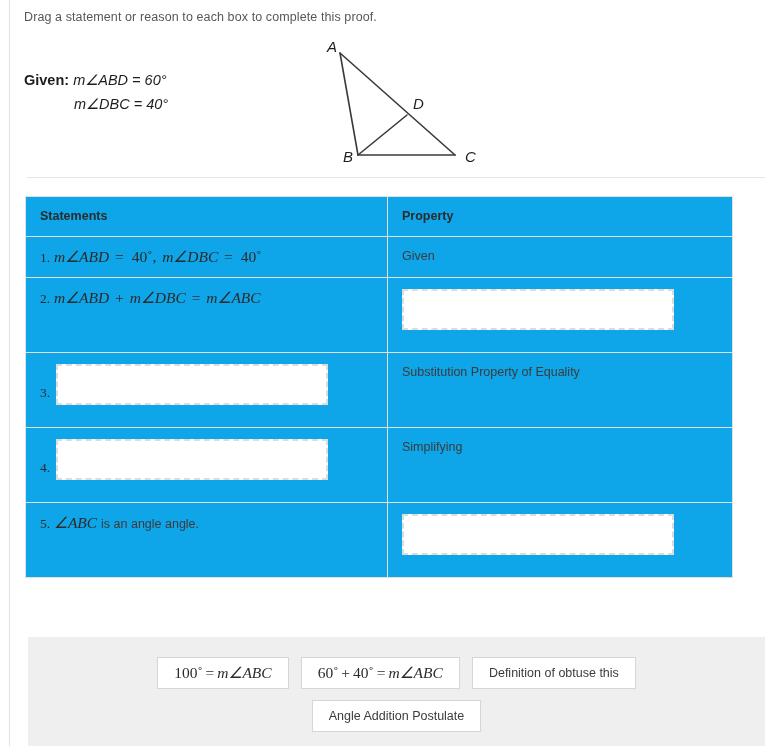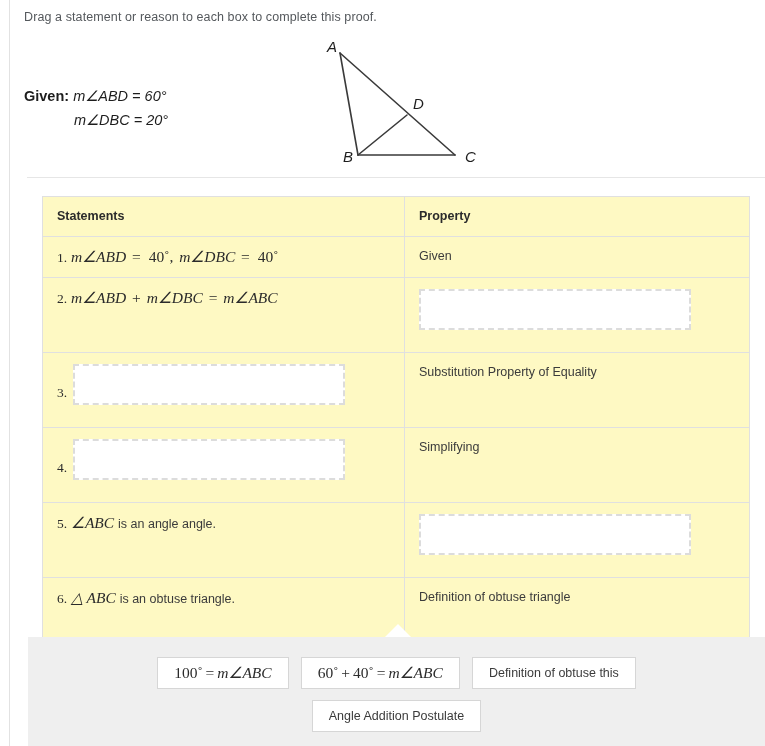--- a/index.html
+++ b/index.html
@@ -35,21 +35,21 @@
     left: 24px;
     top: 10px;
     font-size: 12.5px;
     color: #54585c;
     letter-spacing: 0.1px;
   }
   
   .givens {
     position: absolute;
     left: 24px;
-    top: 84px;
+    top: 68px;
     font-size: 14.5px;
     color: #1d1d1d;
     line-height: 24px;
   }
   .givens .lbl { font-weight: bold; }
   .givens .math { font-style: italic; }
   .givens .row2 { padding-left: 50px; }
   .givens .line { white-space: nowrap; }
   .givens .prove { margin-top: 9px; }
 
@@ -75,26 +75,26 @@
     left: 27px;
     top: 177px;
     width: 738px;
     height: 1px;
     background: #e6e6e6;
   }
 
   
   .proof-table {
     position: absolute;
-    left: 42px;
+    left: 25px;
     top: 196px;
     width: 707px;
     border-collapse: collapse;
     table-layout: fixed;
-    background: #fef9c3;
+    background: #0ea5e9;
   }
   .proof-table col.c1 { width: 362px; }
   .proof-table col.c2 { width: 345px; }
   .proof-table th, .proof-table td {
     border: 1px solid #e0e0e0;
     vertical-align: top;
     text-align: left;
     padding: 11px 14px;
   }
   .proof-table th {
@@ -219,21 +219,21 @@
   <div class="left-rule"></div>
 
   <div class="instruction">Drag a statement or reason to each box to complete this proof.</div>
 
   <div class="givens">
     <div class="line">
       <span class="lbl">Given:</span>
       <span class="math">m∠ABD = 60°</span>
     </div>
     <div class="line row2">
-      <span class="math">m∠DBC = 20°</span>
+      <span class="math">m∠DBC = 40°</span>
     </div>
   </div>
 
   <div class="figure">
     <svg width="200" height="140" viewBox="0 0 200 140">
       <g stroke="#3a3a3a" stroke-width="1.6" fill="none" stroke-linecap="round">
         <line x1="30" y1="17" x2="48" y2="119"></line>
         <line x1="30" y1="17" x2="145" y2="119"></line>
         <line x1="48" y1="119" x2="145" y2="119"></line>
         <line x1="48" y1="119" x2="97" y2="79"></line>
@@ -323,32 +323,20 @@
             <span class="num">5.</span>
             <span class="upr">∠ABC</span>
             <span class="plainafter">is an angle angle.</span>
           </div>
         </td>
         <td class="tall">
           <div class="dropzone dz-reason"></div>
         </td>
       </tr>
 
-      <tr>
-        <td class="tall2">
-          <div class="mathrow">
-            <span class="num">6.</span>
-            <span class="upr">△ ABC</span>
-            <span class="plainafter">is an obtuse triangle.</span>
-          </div>
-        </td>
-        <td class="tall2">
-          <div class="reason-text">Definition of obtuse triangle</div>
-        </td>
-      </tr>
     </tbody>
   </table>
 
   <div class="notch"></div>
   <div class="tray">
 
     <div class="tiles-row r1">
       <div class="tile math">
         <span class="numc">100˚</span>
         <span class="opc">=</span>

